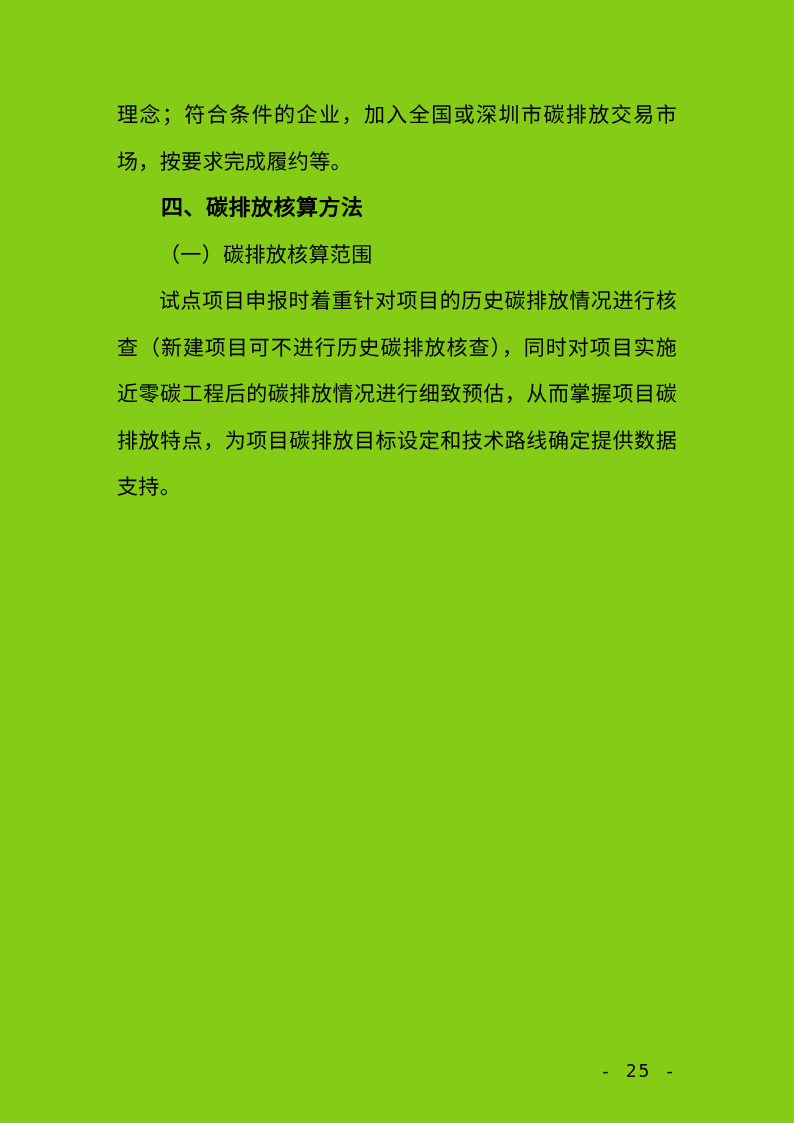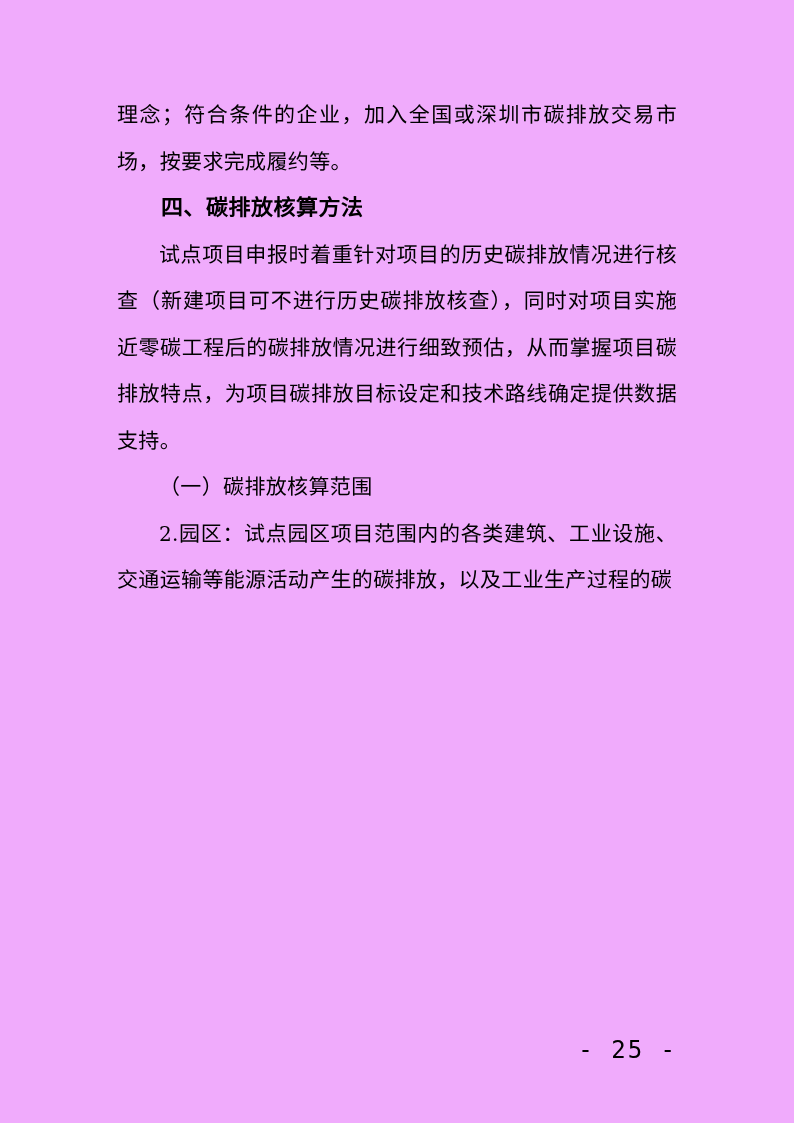--- a/index.html
+++ b/index.html
@@ -7,21 +7,21 @@
     margin: 0;
     padding: 0;
     background: #ffffff;
   }
 
   .page {
     position: relative;
     width: 794px;
     height: 1123px;
     margin: 0 auto;
-    background: #f0abfc;
+    background: #84cc16;
     overflow: hidden;
     box-sizing: border-box;
   }
 
   .content {
     position: absolute;
     left: 117px;
     top: 92px;
     width: 560px;
   }
@@ -75,45 +75,44 @@
 
   
   .numprefix {
     font-family: "DejaVu Serif", "Liberation Serif", serif;
     font-size: 20px;
   }
 
   .footer {
     position: absolute;
     left: 117px;
-    top: 1036px;
+    top: 1060px;
     width: 560px;
     text-align: right;
     font-family: "DejaVu Sans Mono", "Liberation Mono", monospace;
-    font-size: 24px;
+    font-size: 18px;
     color: #000000;
     letter-spacing: 2px;
   }
 </style>
 </head>
 <body>
 
 <div class="page">
 
   <div class="content">
 
     <p class="para noindent">理念；符合条件的企业，加入全国或深圳市碳排放交易市场，按要求完成履约等。</p>
 
     <h2 class="heading">四、碳排放核算方法</h2>
 
+    <p class="para indent">（一）碳排放核算范围</p>
+
     <p class="para indent">试点项目申报时着重针对项目的历史碳排放情况进行核查（新建项目可不进行历史碳排放核查），同时对项目实施近零碳工程后的碳排放情况进行细致预估，从而掌握项目碳排放特点，为项目碳排放目标设定和技术路线确定提供数据支持。</p>
-
-    <p class="para indent">（一）碳排放核算范围</p>
 
 
 
-    <p class="para indent"><span class="numprefix">2.</span><span>园区：试点园区项目范围内的各类建筑、工业设施、交通运输等能源活动产生的碳排放，以及工业生产过程的碳</span></p>
 
   </div>
 
   <div class="footer">- 25 -</div>
 
 </div>
 
 </body></html>

